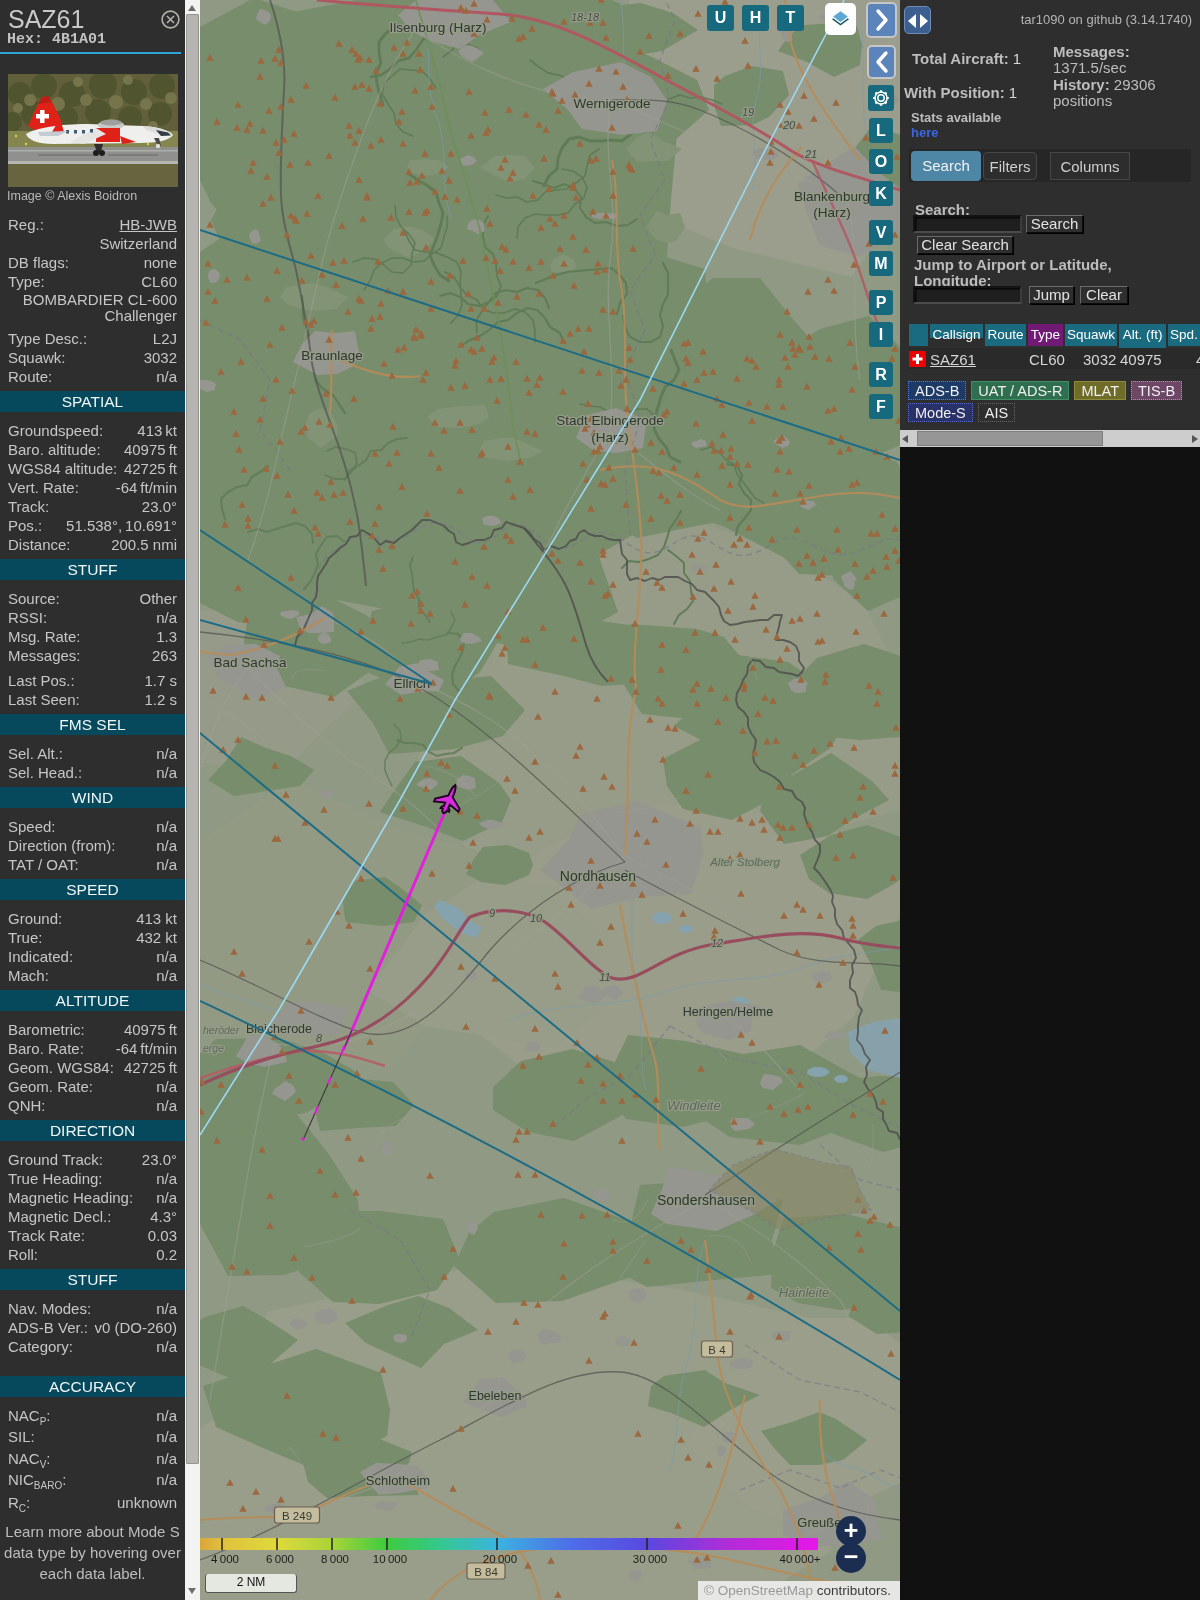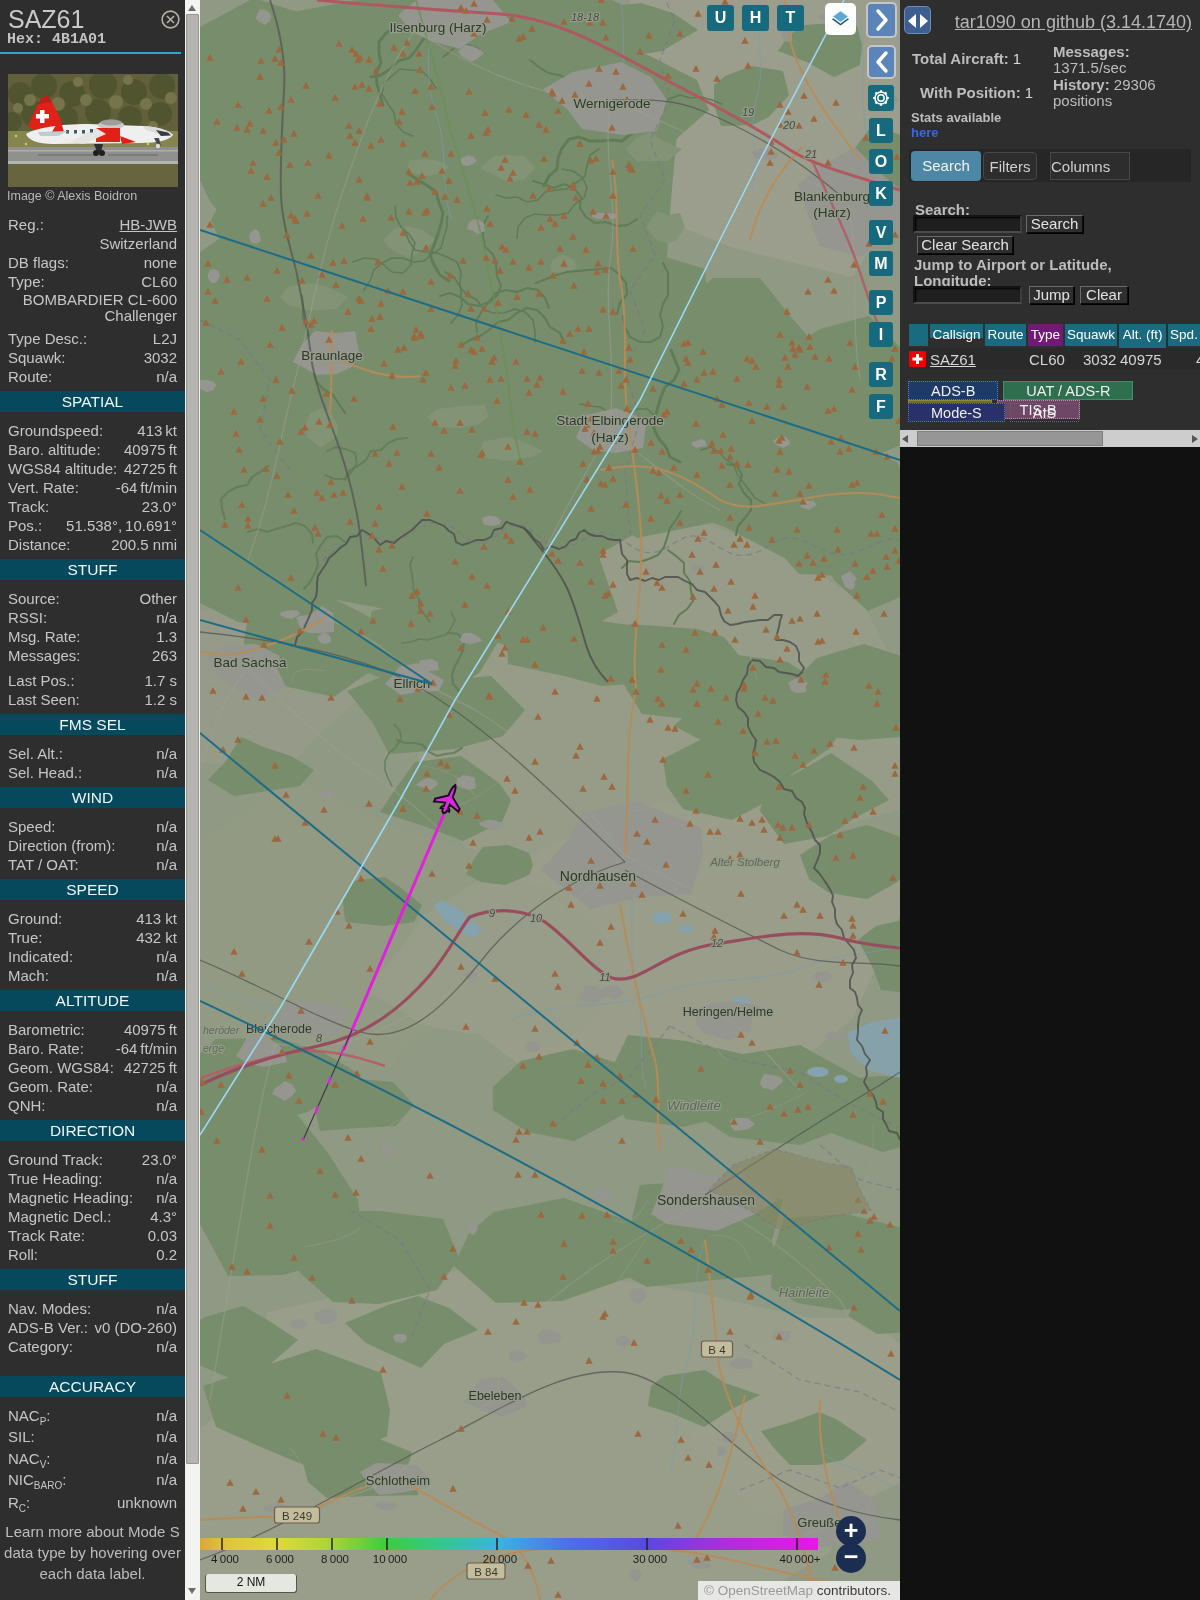--- a/index.html
+++ b/index.html
@@ -12,21 +12,21 @@
 #rtop{position:absolute;left:0;top:0;width:300px;height:431px;background:#2e2e2e}
 .abs{position:absolute}
 .b{font-weight:bold}
 .kv{position:absolute;left:8px;width:169px;height:16px;font-size:15px;white-space:nowrap}
 .kv .v{position:absolute;right:0;top:0}
 .kv .l{position:absolute;left:0;top:0}
 .sec{position:absolute;left:0;width:185px;height:21px;background:#07495c;color:#eef6f8;font-size:15.5px;text-align:center;line-height:21px}
 .mbtn{position:absolute;background:#176a7e;color:#fff;font-weight:bold;text-align:center;border-radius:3px;font-size:16px}
 .bluebtn{position:absolute;background:#5b84bb;border-radius:5px;color:#fff;text-align:center}
 sub{font-size:10px}
-.chip{display:inline-block;height:19px;line-height:18px;padding:0 22px;font-size:14.5px;color:#efefef;margin-right:5px;border:1px solid transparent}
+.chip{display:inline-block;height:19px;line-height:18px;padding:0 6px;font-size:14.5px;color:#efefef;margin-right:5px;border:1px solid transparent}
 .tbtn{position:absolute;background:#2e2e2e;border:1px solid #585858;border-top-color:#6a6a6a;border-left-color:#6a6a6a;border-bottom-color:#0c0c0c;border-right-color:#0c0c0c;color:#e2e2e2;text-align:center;font-size:15px;box-shadow:1px 1px 0 #000}
 .tinput{position:absolute;background:#1f1f1f;border:2px solid #141414;border-bottom-color:#4c4c4c;border-right-color:#3c3c3c;box-shadow:inset 1px 1px 2px #000}
 </style></head>
 <body>
 
 <div id="left">
  <div class="abs" style="left:8px;top:5px;font-size:25px;color:#c9c9c9">SAZ61</div>
  <svg class="abs" style="left:161px;top:10px" width="19" height="19" viewBox="0 0 19 19">
       <circle cx="9.5" cy="9.5" r="8.4" fill="none" stroke="#b5b0a8" stroke-width="1.6"></circle>
       <path d="M6,6 L13,13 M13,6 L6,13" stroke="#b5b0a8" stroke-width="1.6"></path>
@@ -1557,30 +1557,30 @@
 <div class="abs" style="left:498px;top:1581px;width:243px;height:19px;background:rgba(240,240,240,0.9);font-size:13.5px;color:#3a3a3a;padding-left:6px;line-height:19px"><span style="color:#999">© OpenStreetMap</span> <span>contributors.</span></div>
 </div>
 
 <div id="right">
 <div id="rtop"></div>
 <div class="bluebtn" style="left:4px;top:6px;width:27px;height:28px;border:1px solid #6f8cb4;background:#3c5f90">
 <svg width="22" height="16" viewBox="0 0 22 16" style="margin-top:6px">
         <path d="M9,1 L9,15 L1,8 Z" fill="#fff"></path>
         <path d="M13,1 L13,15 L21,8 Z" fill="#fff"></path>
       </svg></div>
-<div class="abs" style="right:8px;top:12px;font-size:18px;color:#b5b5b5;text-decoration:underline">tar1090 on github (3.14.1740)</div>
+<div class="abs" style="right:8px;top:12px;font-size:13px;color:#b5b5b5;">tar1090 on github (3.14.1740)</div>
 <div class="abs b" style="left:12px;top:50px;font-size:15px">Total Aircraft: <span style="font-weight:normal;color:#d8d8d8">1</span></div>
 <div class="abs" style="left:153px;top:44px;font-size:15px;width:140px;line-height:16px"><span class="b">Messages:</span> 1371.5/sec</div>
-<div class="abs b" style="left:20px;top:84px;font-size:15px">With Position: <span style="font-weight:normal;color:#d8d8d8">1</span></div>
+<div class="abs b" style="left:4px;top:84px;font-size:15px">With Position: <span style="font-weight:normal;color:#d8d8d8">1</span></div>
 <div class="abs" style="left:153px;top:77px;font-size:15px;width:140px;line-height:16px"><span class="b">History:</span> 29306 positions</div>
 <div class="abs b" style="left:11px;top:110px;font-size:13px">Stats available<br><a style="color:#3b66e0;">here</a></div>
 <div class="abs" style="left:9px;top:149px;width:282px;height:33px;background:#262626"></div>
 <div class="abs" style="left:11px;top:151px;width:70px;height:30px;background:#4e87a6;border-radius:4px;color:#f2f2f2;font-size:15px;text-align:center;line-height:30px">Search</div>
 <div class="abs" style="left:83px;top:152px;width:54px;height:28px;background:#2d2d2d;border:1px solid #474747;border-radius:4px;color:#cfcfcf;font-size:15px;text-align:center;line-height:27px">Filters</div>
-<div class="abs" style="left:150px;top:152px;width:80px;height:28px;background:#2d2d2d;border:1px solid #474747;border-radius:0;color:#cfcfcf;font-size:15px;text-align:left;line-height:27px">Columns</div>
+<div class="abs" style="left:150px;top:152px;width:80px;height:28px;background:#2d2d2d;border:1px solid #474747;border-radius:0;color:#cfcfcf;font-size:15px;text-align:center;line-height:27px">Columns</div>
 <div class="abs b" style="left:15px;top:201px;font-size:15px">Search:</div>
 <div class="tinput" style="left:13px;top:215px;width:109px;height:18px"></div>
 <div class="tbtn" style="left:126px;top:215px;width:57px;height:18px;line-height:16px">Search</div>
 <div class="tbtn" style="left:17px;top:236px;width:96px;height:18px;line-height:16px">Clear Search</div>
 <div class="abs b" style="left:14px;top:257px;font-size:15px;line-height:15.5px">Jump to Airport or Latitude,<br>Longitude:</div>
 <div class="tinput" style="left:13px;top:286px;width:109px;height:18px"></div>
 <div class="tbtn" style="left:129px;top:286px;width:45px;height:18px;line-height:16px">Jump</div>
 <div class="tbtn" style="left:180px;top:286px;width:48px;height:18px;line-height:16px">Clear</div>
 <div class="abs" style="left:9px;top:324px;width:19px;height:22px;background:#1a6b80;color:#fff;font-size:13.5px;text-align:center;line-height:22px"></div>
     <div class="abs" style="left:30px;top:324px;width:53px;height:14px;background:#1a6b80;color:#fff;font-size:13.5px;text-align:center;line-height:22px">Callsign</div>

